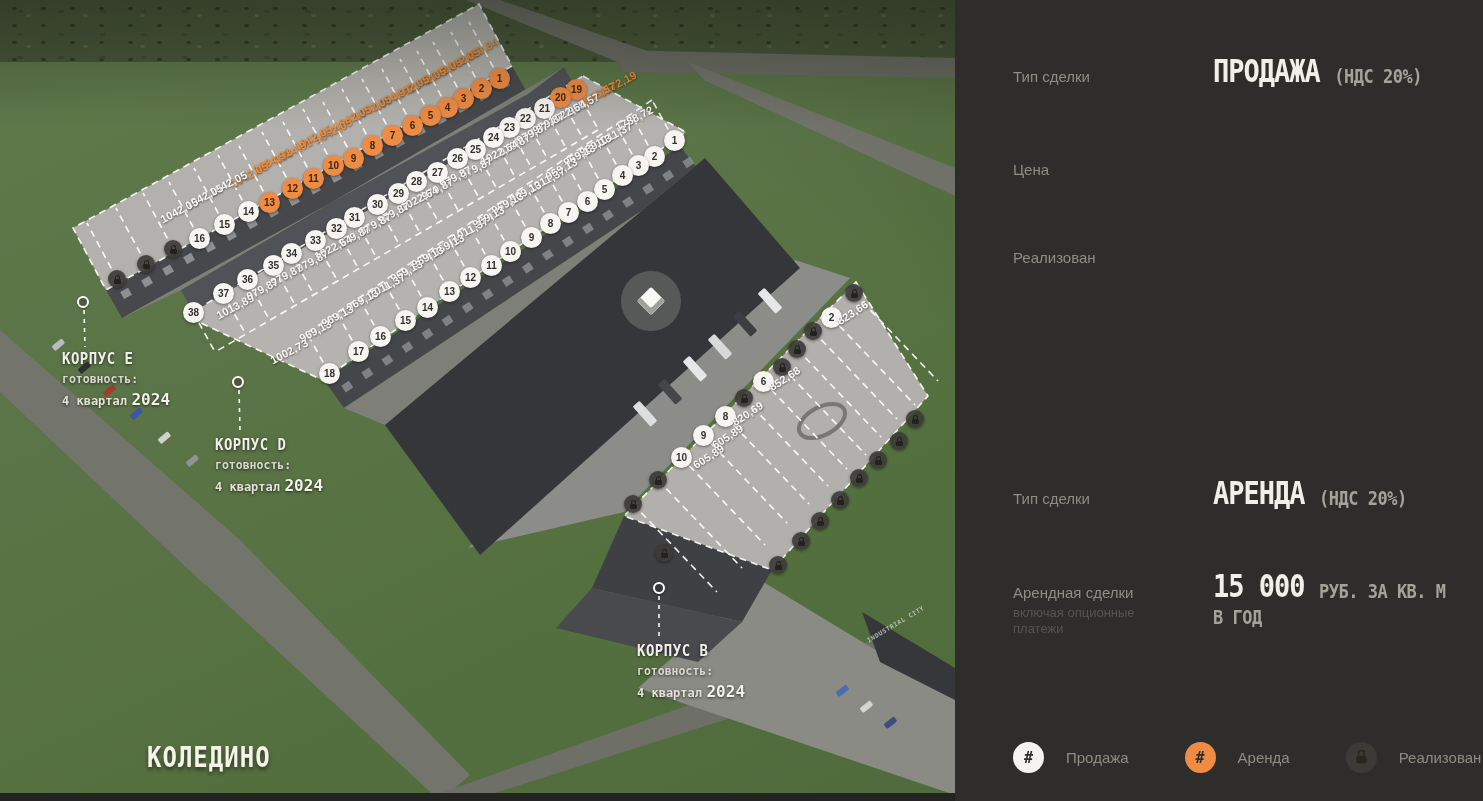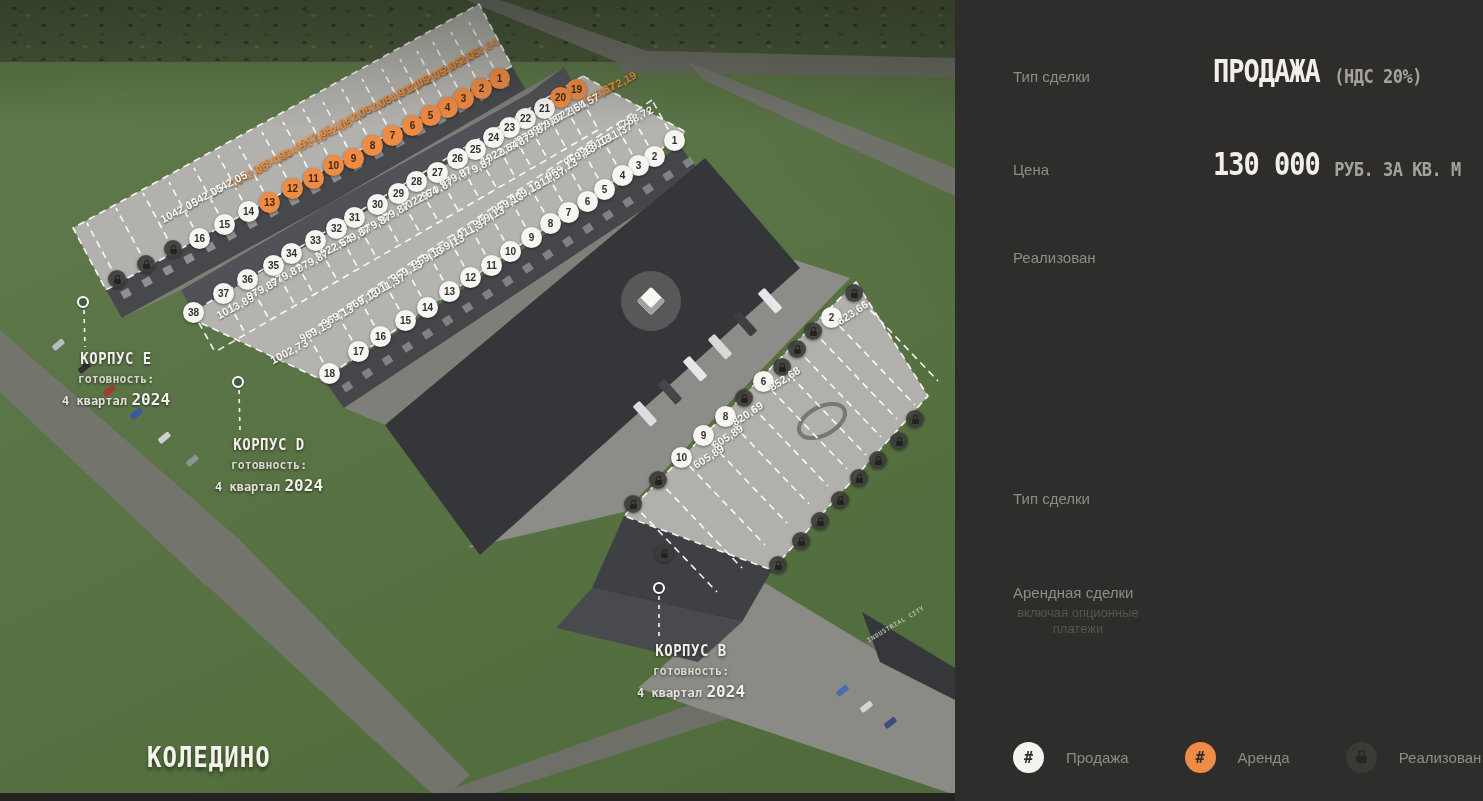--- a/index.html
+++ b/index.html
@@ -1,17 +1,17 @@
 <!DOCTYPE html>
 <html><head>
 <meta charset="utf-8">
 <style>
   html,body{margin:0;padding:0;background:#1c1b1a;}
   .stage{position:relative;width:1483px;height:801px;overflow:hidden;background:#2e2d2b;
-         font-family:"Liberation Sans",sans-serif;text-align:center;}
+         font-family:"Liberation Sans",sans-serif;}
   
   .map{position:absolute;left:0;top:0;width:955px;height:801px;overflow:hidden;
        background:linear-gradient(155deg,#607a4b 0%,#5b7447 38%,#55703f 70%,#4f6a3c 100%);}
   .village{position:absolute;left:0;top:0;width:955px;height:62px;background:#48553a;
     background-image:radial-gradient(#3d4b2f 2.5px,transparent 3.5px),
                      radial-gradient(#5a6b40 2px,transparent 3px),
                      radial-gradient(#2f3a25 2px,transparent 3px);
     background-size:41px 23px,57px 31px,29px 17px;}
   .map-shade{position:absolute;inset:0;pointer-events:none;
     background:linear-gradient(rgba(18,24,12,.30),rgba(18,24,12,0) 16%),
@@ -430,33 +430,38 @@
 
   <div class="sidebar">
 
     <div class="sb-label" style="top:68px">Тип сделки</div>
     <div class="sb-val" style="top:58px">
       <span class="disp big">ПРОДАЖА</span>
       <span class="disp suffix">(НДС 20%)</span>
     </div>
 
     <div class="sb-label" style="top:161px">Цена</div>
-    <div class="sb-val" style="top:151px">
-      <span class="disp big">130 000</span>
-      <span class="disp suffix">РУБ. ЗА КВ. М</span>
-    </div>
 
     <div class="sb-label" style="top:249px">Реализован</div>
 
     <div class="sb-label" style="top:490px">Тип сделки</div>
+    <div class="sb-val" style="top:480px">
+      <span class="disp big">АРЕНДА</span>
+      <span class="disp suffix">(НДС 20%)</span>
+    </div>
 
     <div class="sb-label" style="top:584px">Арендная сделки</div>
     <div class="sb-sub" style="top:605px">
       <span>включая опционные</span><br>
       <span>платежи</span>
+    </div>
+    <div class="sb-val" style="top:573px">
+      <span class="disp big">15 000</span>
+      <span class="disp suffix">РУБ. ЗА КВ. М</span><br>
+      <span class="disp suffix" style="margin-left:0;margin-top:4px">В ГОД</span>
     </div>
 
     <div class="legend">
       <div class="legend-item">
         <span class="legend-dot sale">
             <span class="legend-hash">#</span>
           </span>
         <span class="legend-label">Продажа</span>
       </div>
       <div class="legend-item">

